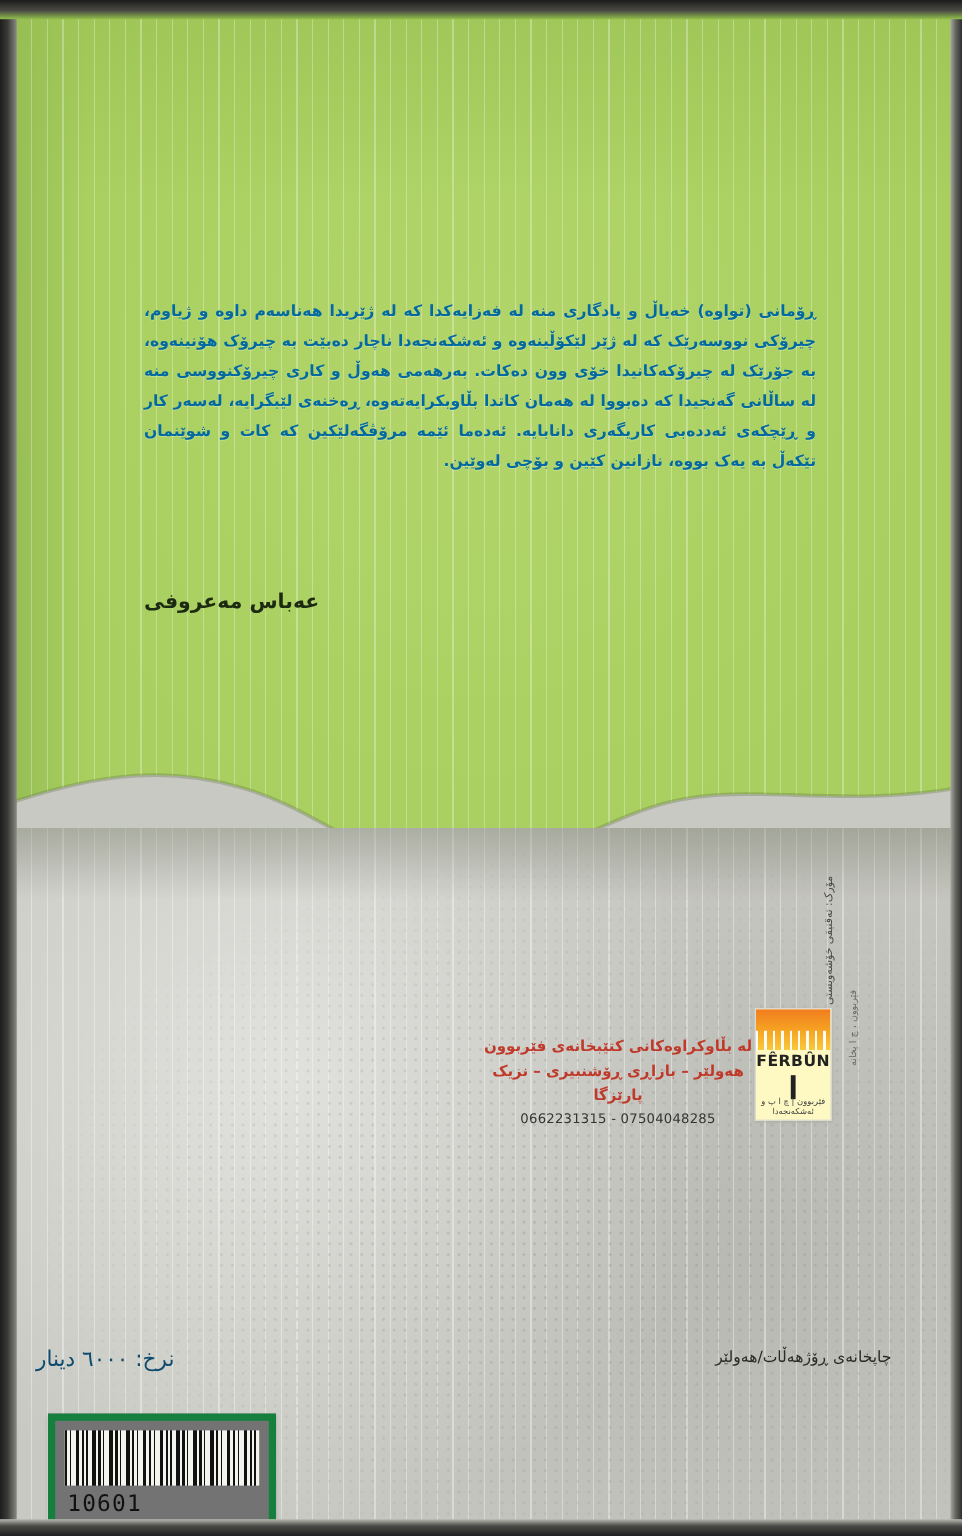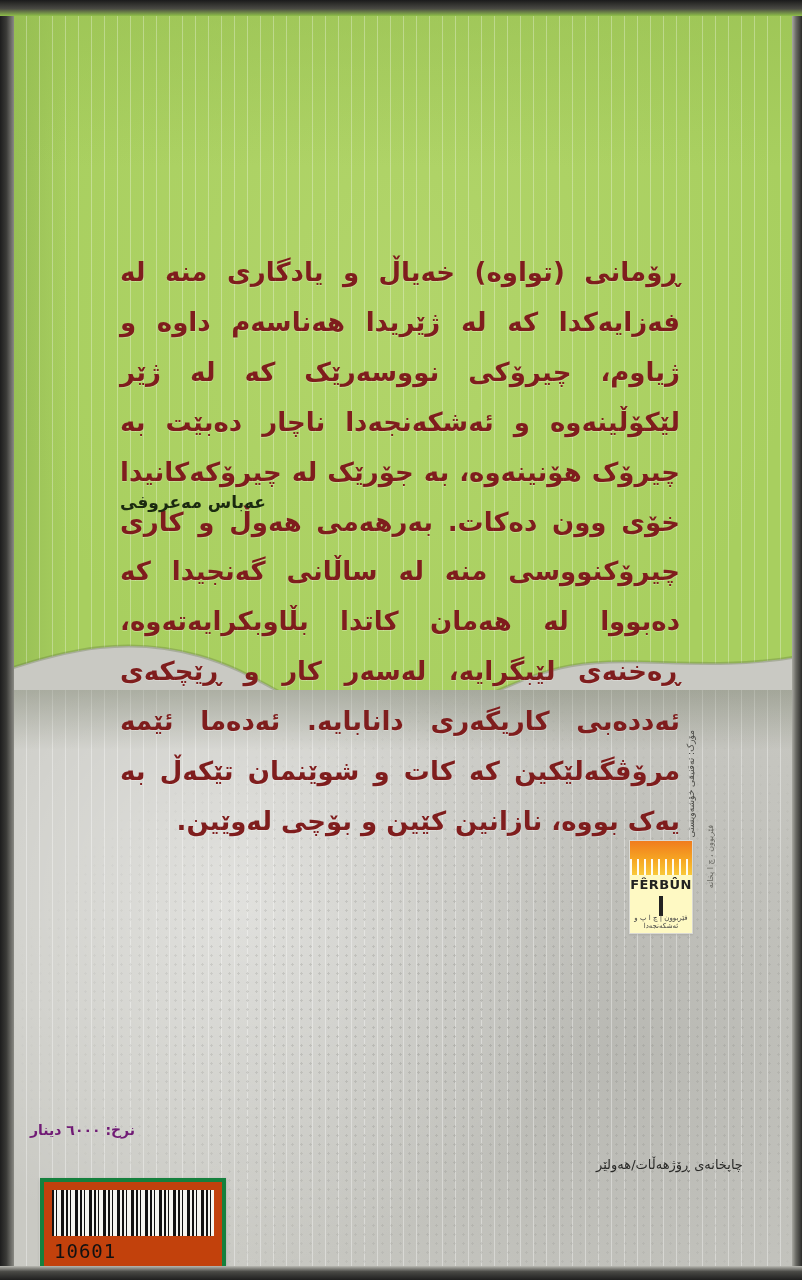--- a/index.html
+++ b/index.html
@@ -110,23 +110,23 @@
   }
 
   
   .blurb {
     position: absolute;
     left: 120px;
     top: 248px;
     width: 560px;
     direction: rtl;
     text-align: justify;
-    color: #7f1d1d;
+    color: #0369a1;
     font-family: "DejaVu Sans", sans-serif;
-    font-size: 26px;
+    font-size: 13px;
     line-height: 1.92;
     font-weight: 700;
     text-shadow: 0 1px 0 rgba(255,255,255,0.25);
   }
   .blurb p { margin: 0; }
   .author {
     position: absolute;
     left: 120px;
     top: 492px;
     width: 560px;
@@ -227,43 +227,42 @@
     font-size: 8px;
     color: #6a6a64;
   }
 
   
   .price {
     position: absolute;
     left: 30px;
     top: 1122px;
     direction: rtl;
-    font-size: 14px;
-    color: #701a75;
-    font-weight: 700;
+    font-size: 18px;
+    color: #0c4a6e;
+    font-weight: 400;
   }
   .printer {
     position: absolute;
     left: 596px;
     top: 1124px;
     direction: rtl;
     font-size: 13px;
     color: #2a2a28;
-    margin-top: 33px;
   }
 
   
   .barcode {
     position: absolute;
     left: 40px;
     top: 1178px;
     width: 178px;
     height: 84px;
-    background: #c2410c;
-    border: 4px solid #15803d;
+    background: #737373;
+    border: 6px solid #15803d;
     box-shadow: 0 1px 3px rgba(0,0,0,0.18);
     overflow: hidden;
   }
   .barcode .bars {
     position: absolute;
     left: 8px; top: 8px;
     width: 162px; height: 46px;
     background-image: repeating-linear-gradient(
       to right,
       #111 0px, #111 2px,
@@ -301,20 +300,25 @@
     <div class="gtex"></div>
     <div class="dots"></div>
     <div class="grey-shadow"></div>
   </div>
 
   <div class="blurb">
     <p>ڕۆمانی (تواوە) خەیاڵ و یادگاری منە لە فەزایەکدا کە لە ژێریدا هەناسەم داوە و ژیاوم، چیرۆکی نووسەرێک کە لە ژێر لێکۆڵینەوە و ئەشکەنجەدا ناچار دەبێت بە چیرۆک هۆنینەوە، بە جۆرێک لە چیرۆکەکانیدا خۆی وون دەکات. بەرهەمی هەوڵ و کاری چیرۆکنووسی منە لە ساڵانی گەنجیدا کە دەبووا لە هەمان کاتدا بڵاوبکرایەتەوە، ڕەخنەی لێبگرایە، لەسەر کار و ڕێچکەی ئەددەبی کاریگەری دانابایە. ئەدەما ئێمە مرۆڤگەلێکین کە کات و شوێنمان تێکەڵ بە یەک بووە، نازانین کێین و بۆچی لەوێین.</p>
   </div>
   <div class="author">عەباس مەعروفی</div>
 
+  <div class="pub-block">
+    <div>لە بڵاوکراوەکانی کتێبخانەی فێربوون</div>
+    <div>هەولێر – بازاڕی ڕۆشنبیری – نزیک پارێزگا</div>
+    <div class="pub-phone">0662231315 - 07504048285</div>
+  </div>
 
   <div class="logo">
     <div class="sun"></div>
     <div class="word">FÊRBÛN</div>
     <div class="bar"></div>
     <div class="sub">فێربوون | چ ا پ و ئەشکەنجەدا</div>
   </div>
 
   <div class="side-vert">مۆرک: تەقنیقی خۆشەویستی</div>
   <div class="side-vert v2">فێربوون ، چ ا پخانە</div>

